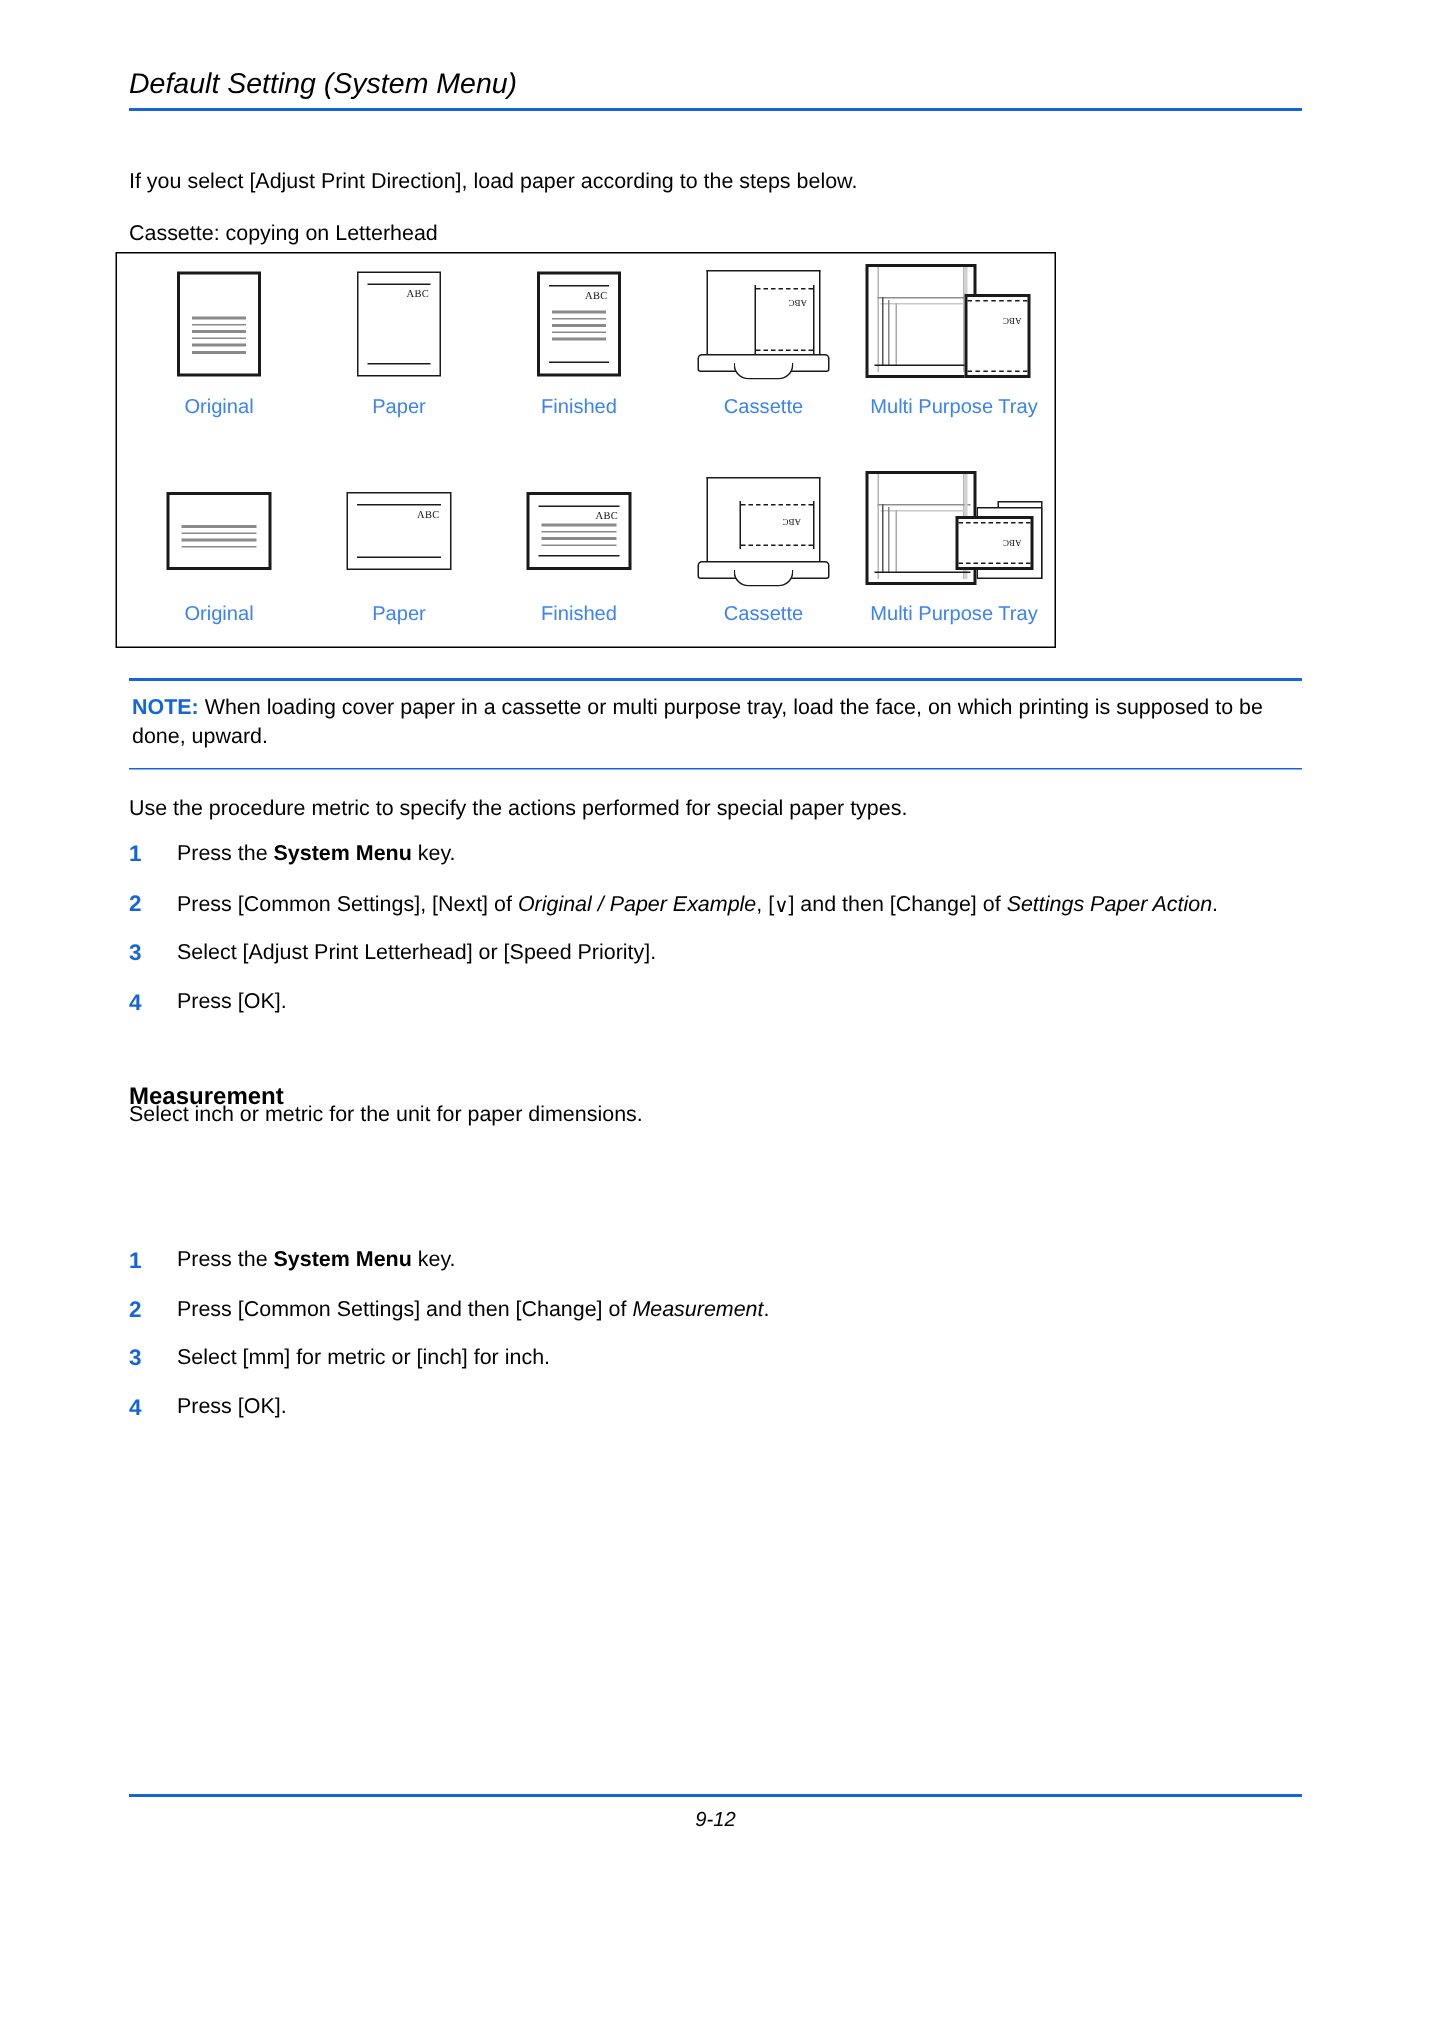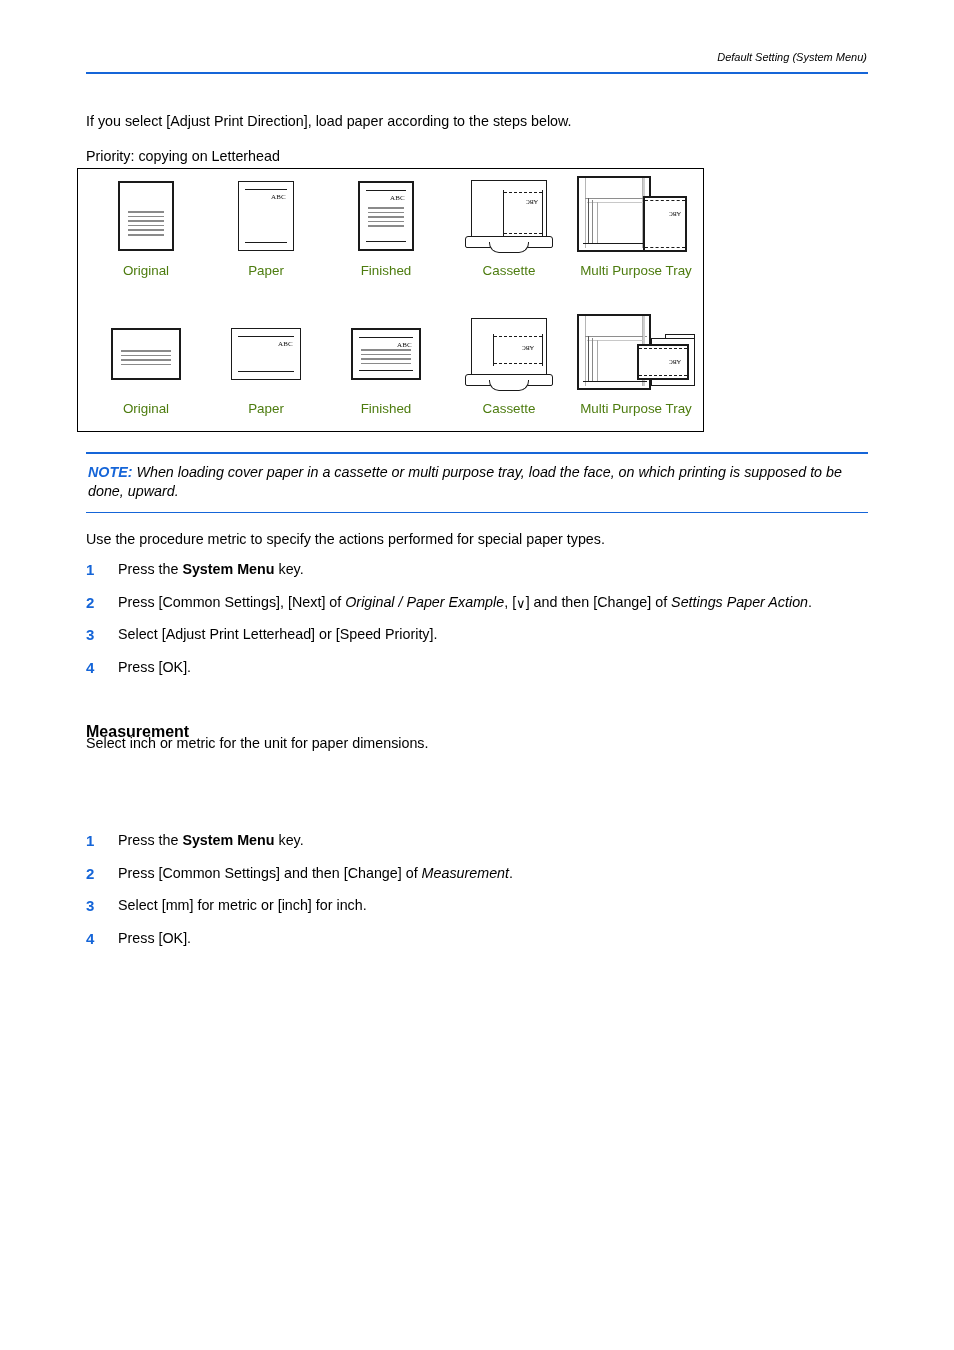--- a/index.html
+++ b/index.html
@@ -23,23 +23,23 @@
   }
 
   
   .header {
     position: absolute;
     left: 86px;
     top: 48px;
     width: 782px;
   }
   .header-title {
-    text-align: right;
+    text-align: left;
     font-style: italic;
-    font-size: 11px;
+    font-size: 19px;
     line-height: 18px;
     color: #000;
     padding-right: 1px;
   }
   .header-rule {
     margin-top: 6px;
     height: 2px;
     background: #1565d8;
   }
 
@@ -81,21 +81,21 @@
   .fig-art {
     height: 86px;
     position: relative;
     display: flex;
     align-items: center;
     justify-content: center;
   }
   .fig-label {
     font-size: 13.4px;
     line-height: 16px;
-    color: #4d7c0f;
+    color: #3b82f6;
     margin-top: 4px;
     white-space: nowrap;
   }
 
   
   .col-orig { left: 12px;  width: 112px; }
   .col-paper{ left: 132px; width: 112px; }
   .col-fin  { left: 252px; width: 112px; }
   .col-cass { left: 372px; width: 118px; }
   .col-mpt  { left: 496px; width: 124px; }
@@ -323,21 +323,20 @@
   .mpt-paper .abc-rot { }
   .mpt-paper.portrait .abc-rot { left: 36px; top: 22px; }
   .mpt-paper.landscape .abc-rot { left: 42px; top: 22px; }
 
   
   .note {
     position: absolute;
     left: 86px;
     top: 452px;
     width: 782px;
-    font-style: italic;
   }
   .note-rule {
     height: 1.6px;
     background: #1565d8;
   }
   .note-body {
     padding: 9px 2px 10px 2px;
     font-size: 14.3px;
     line-height: 19.5px;
   }
@@ -412,21 +411,21 @@
 
 <div class="page">
 
   <div class="header">
     <div class="header-title">Default Setting (System Menu)</div>
     <div class="header-rule"></div>
   </div>
 
   <div class="content">
     <div class="para p-intro">If you select [Adjust Print Direction], load paper according to the steps below.</div>
-    <div class="para p-example">Priority: copying on Letterhead</div>
+    <div class="para p-example">Cassette: copying on Letterhead</div>
   </div>
 
   <div class="figure">
 
     <div class="fig-row row1">
 
       <div class="fig-cell col-orig">
         <div class="fig-art">
           <div class="sheet portrait thick">
             <div class="textlines tl-orig-p">
@@ -645,14 +644,18 @@
       <div class="step">
         <div class="step-num">3</div>
         <div class="step-text"><span>Select [mm] for metric or [inch] for inch.</span></div>
       </div>
       <div class="step">
         <div class="step-num">4</div>
         <div class="step-text"><span>Press [OK].</span></div>
       </div>
     </div>
 
+  <div class="footer">
+    <div class="footer-rule"></div>
+    <div class="footer-page">9-12</div>
+  </div>
 
 </div>
 
 </body></html>

